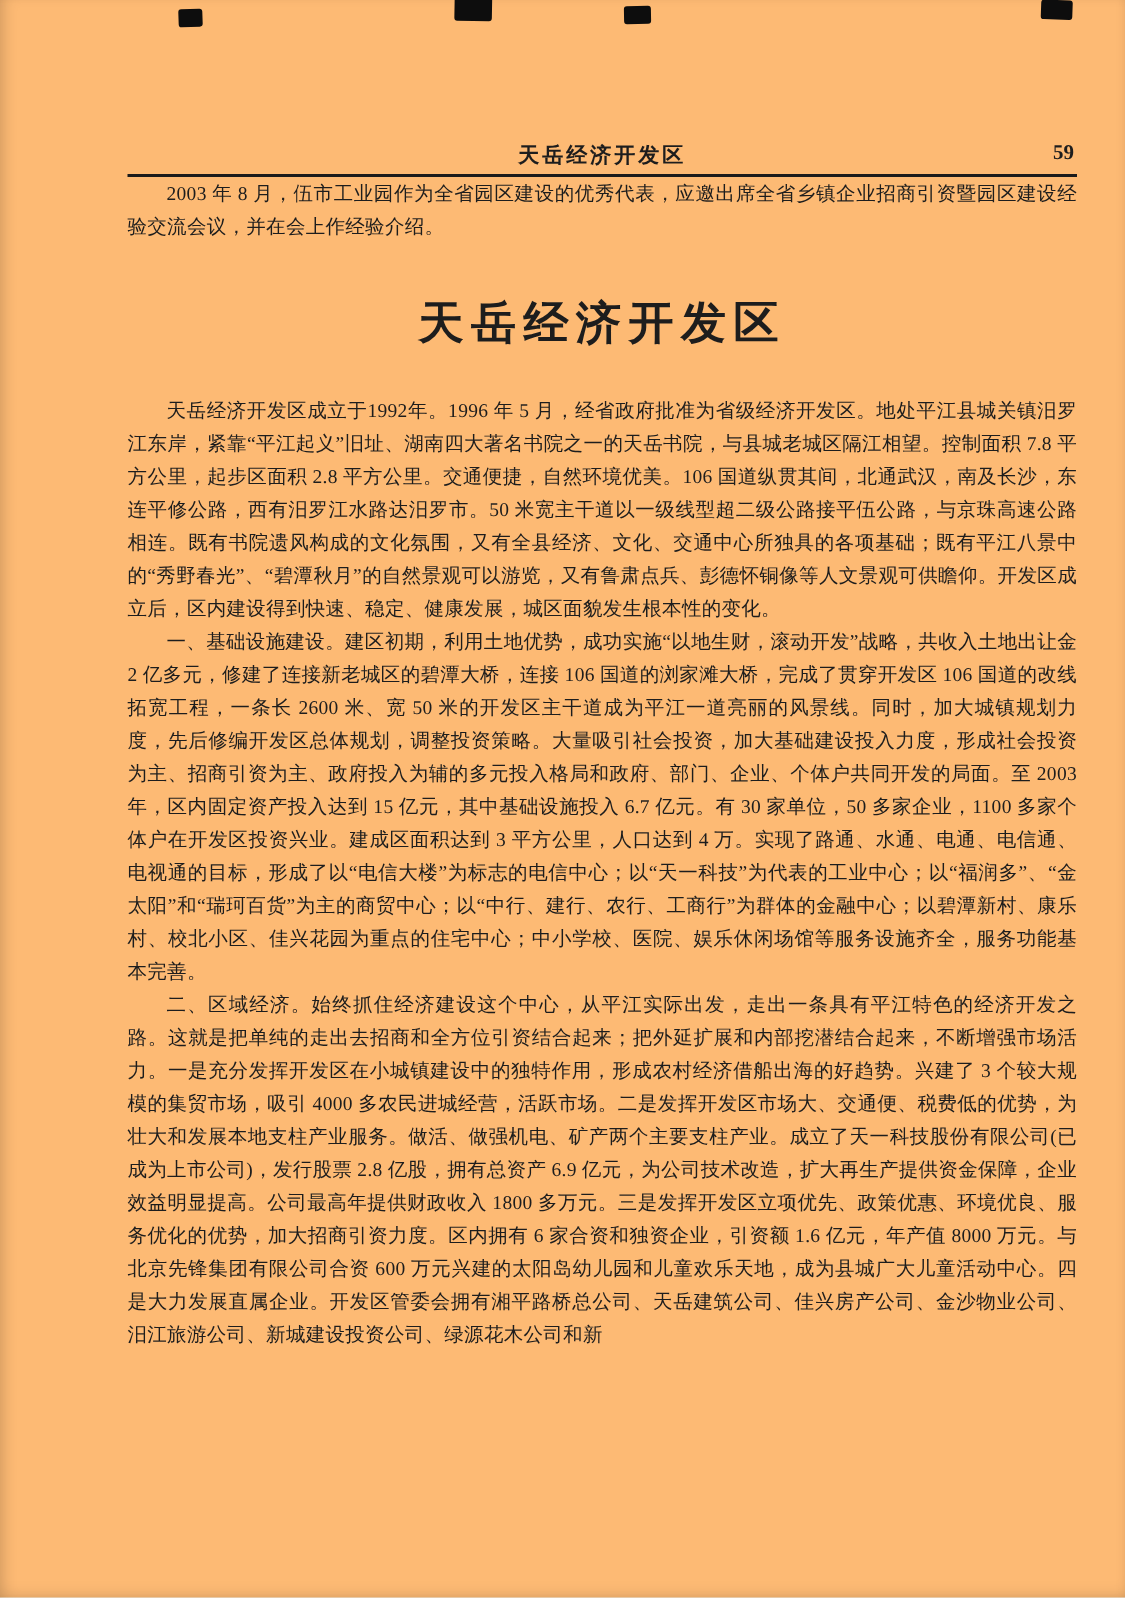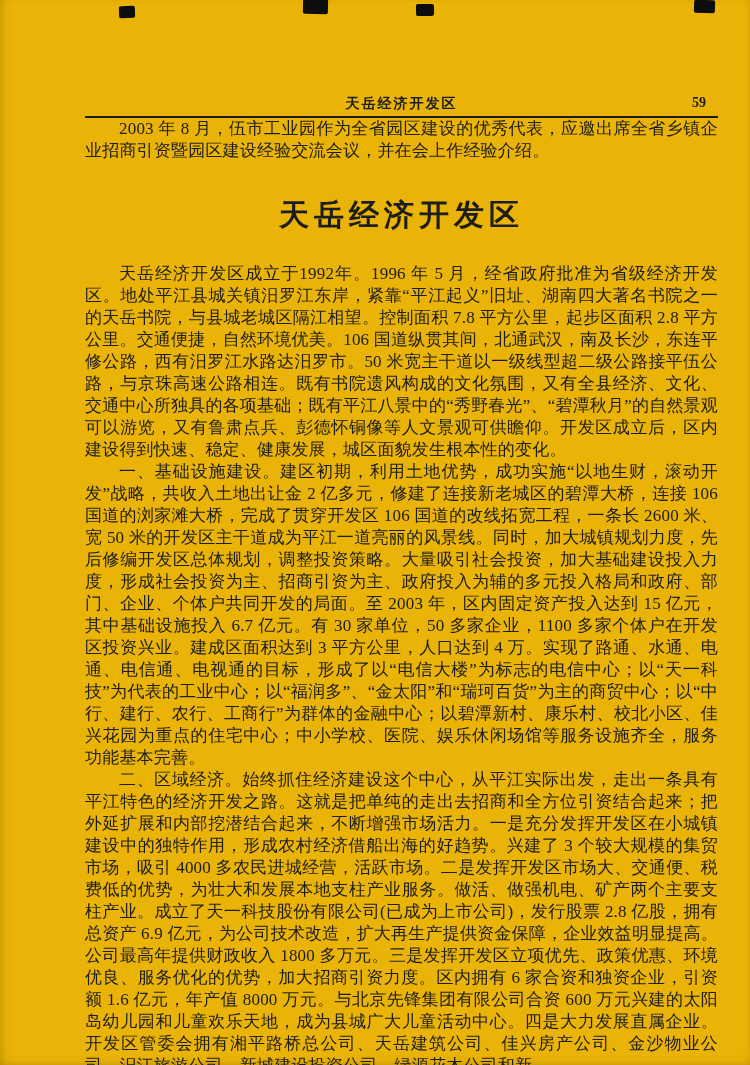--- a/index.html
+++ b/index.html
@@ -6,21 +6,21 @@
     margin: 0;
     padding: 0;
     background: #e9e7e2;
     font-family: "Liberation Serif", "DejaVu Serif", serif;
   }
   .page {
     position: relative;
     width: 750px;
     height: 1065px;
     margin: 0 auto;
-    background: #eab308;
+    background: #fdba74;
     overflow: hidden;
     box-shadow: inset 7px 0 10px -5px rgba(0,0,0,0.16),
                 inset 0 -7px 10px -5px rgba(0,0,0,0.10),
                 inset -4px 0 8px -5px rgba(0,0,0,0.10);
     color: #1d1d1d;
   }
   
   .artifact {
     position: absolute;
     background: #0d0d0d;
@@ -46,30 +46,30 @@
   }
   .running-title {
     position: absolute;
     left: 50%;
     transform: translateX(-50%);
     letter-spacing: 2px;
     white-space: nowrap;
   }
   .page-number {
     position: absolute;
-    right: 12px;
+    right: 2px;
     top: 0;
   }
   .rule {
     margin-top: 2px;
     border-top: 2px solid #1b1b1b;
   }
   p.para {
     margin: 0;
-    font-size: 17px;
+    font-size: 13px;
     line-height: 22px;
     text-align: justify;
     text-indent: 2em;
     letter-spacing: 0.2px;
   }
   .intro-first { margin-top: 12px; }
   h1.title {
     margin: 33px 0 27px 0;
     text-align: center;
     font-size: 30px;

